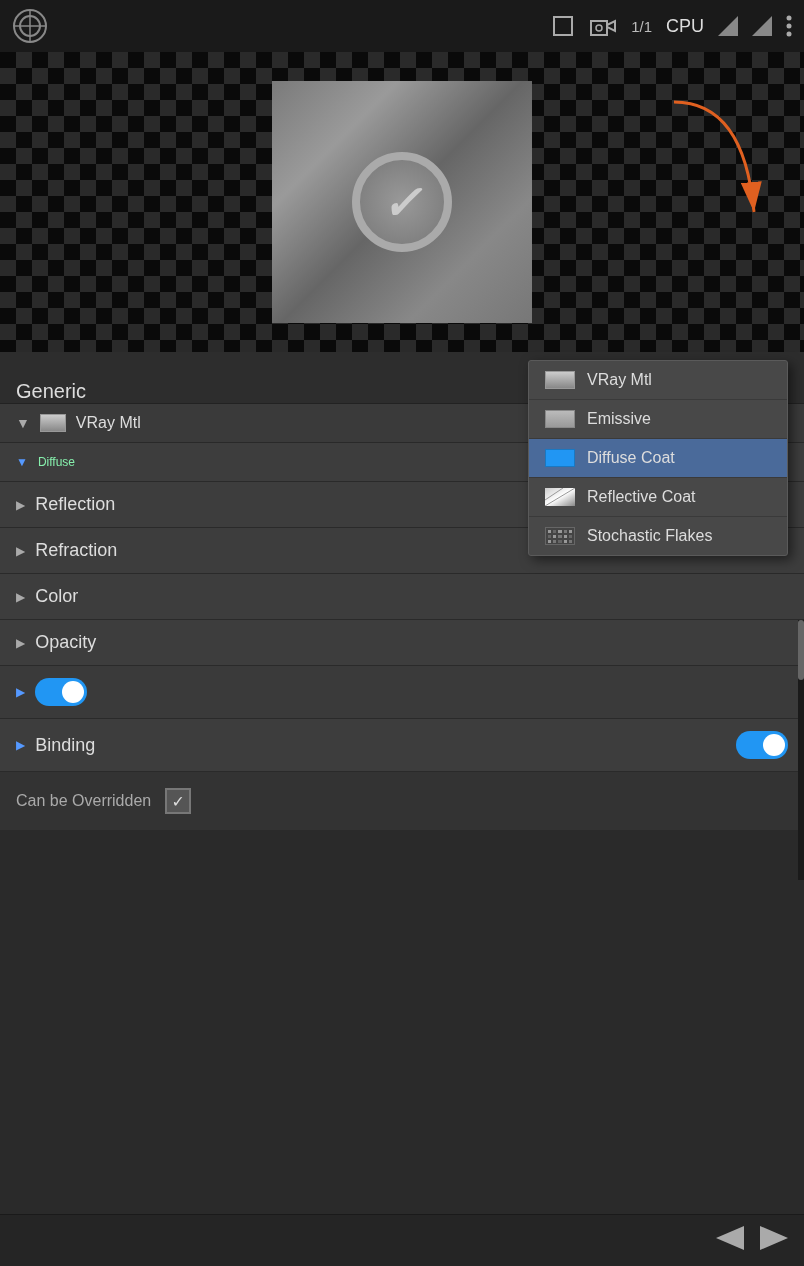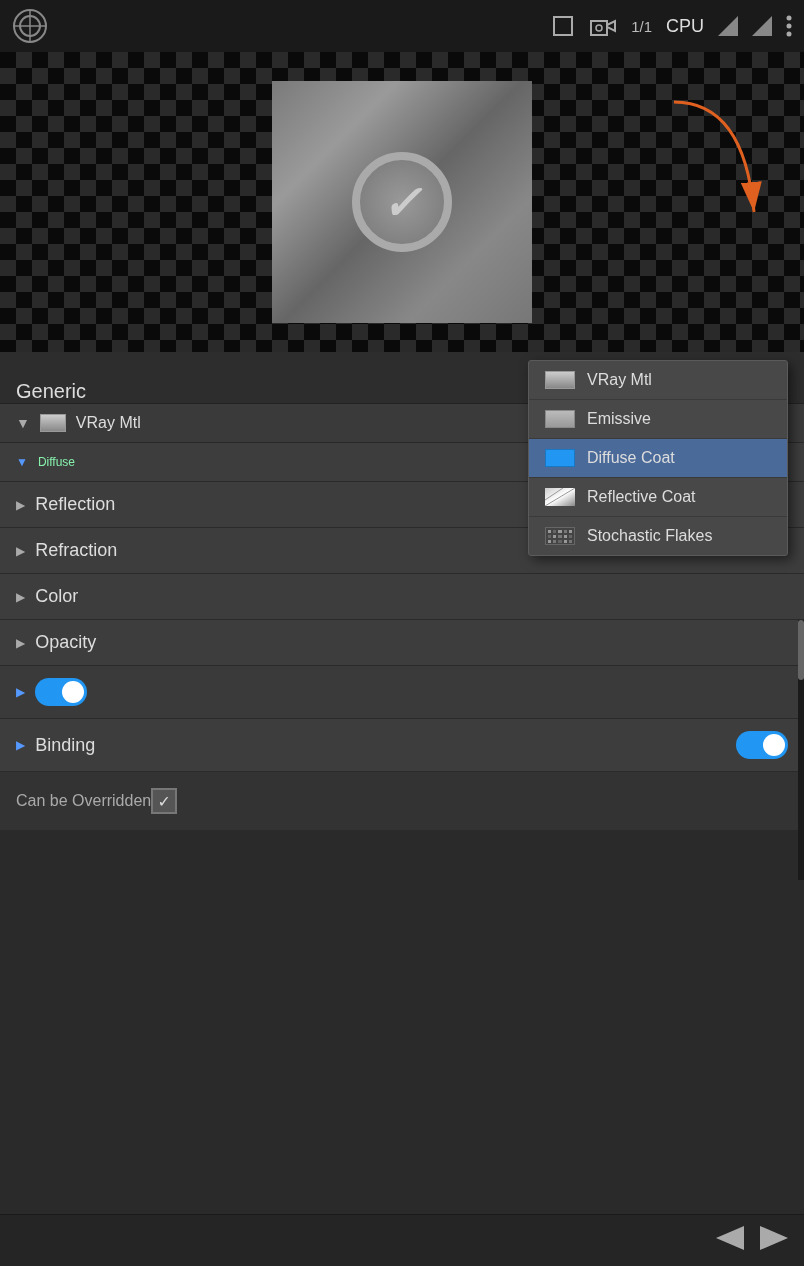--- a/index.html
+++ b/index.html
@@ -251,20 +251,21 @@
     .feature-row.bump-row { background: #3a3a3a; }
     .feature-row.binding-row { background: #3d3d3d; }
     .feature-arrow-blue { font-size: 12px; color: #5599ff; }
     .feature-label { font-size: 18px; color: #ddd; font-weight: 500; flex: 1; }
 
     
     .override-row {
       display: flex;
       align-items: center;
       padding: 16px 16px;
+      gap: 14px;
       background: #333;
     }
     .override-label { font-size: 16px; color: #aaa; }
     .checkbox {
       width: 26px;
       height: 26px;
       background: #555;
       border: 2px solid #777;
       display: flex;
       align-items: center;

